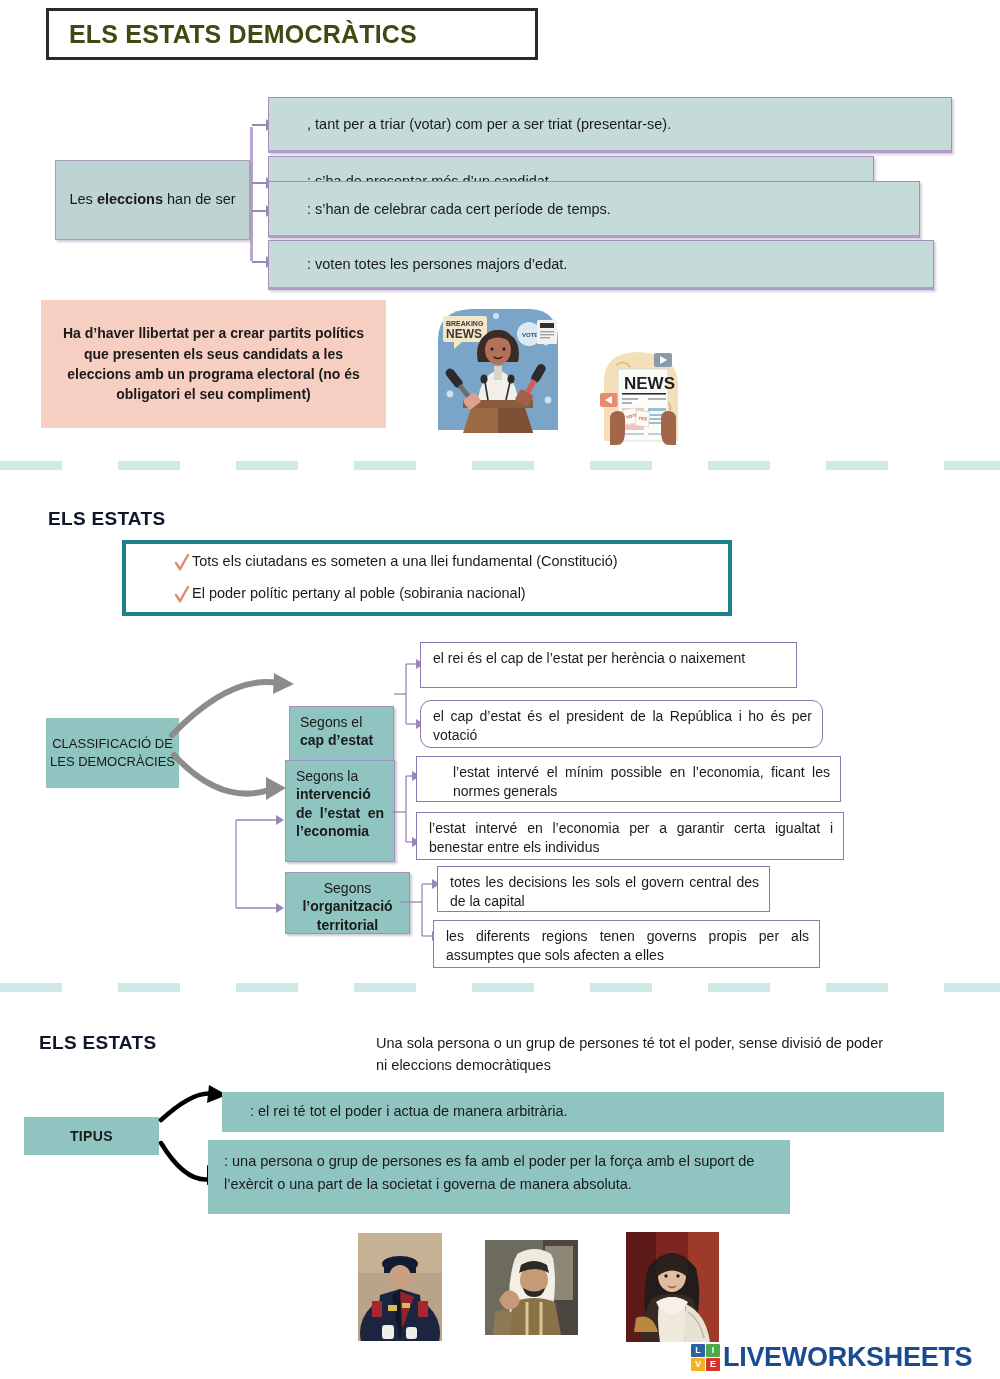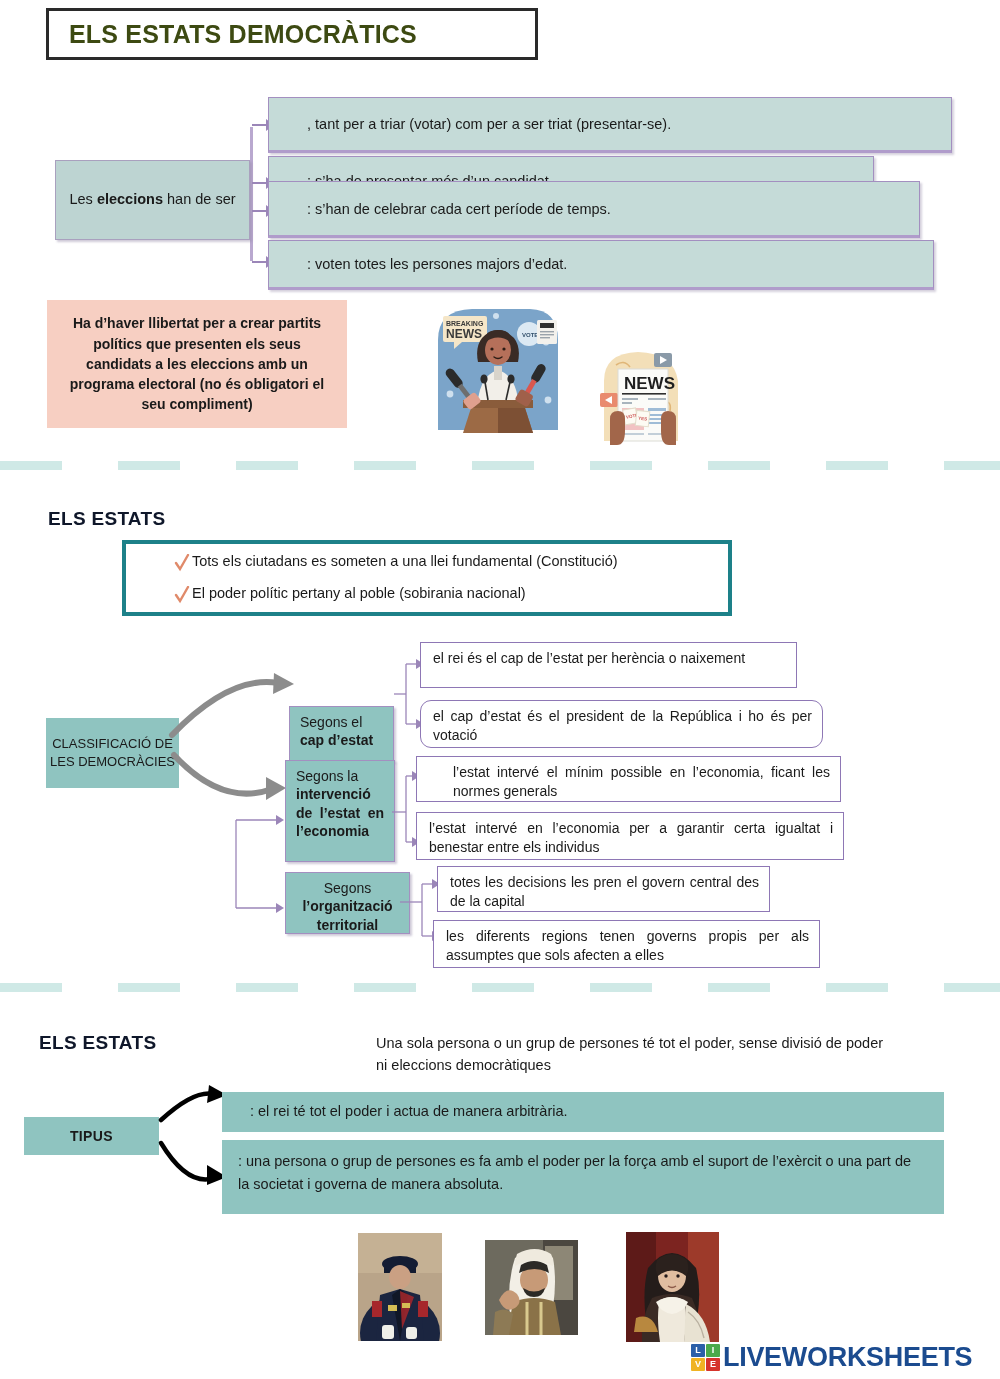--- a/index.html
+++ b/index.html
@@ -60,21 +60,21 @@
     border-left: 8px solid #9b86b8;
     border-top: 6px solid transparent;
     border-bottom: 6px solid transparent;
   }
   #elec-trunk {
     left: 250px; top: 127px; width: 3px; height: 134px; background: #b9a8cf;
   }
 
   
   #pink-box {
-    left: 47px; top: 300px; width: 300px; height: 128px;
+    left: 41px; top: 300px; width: 345px; height: 128px;
     background: #f7cfc2;
     display: flex; align-items: center; justify-content: center;
     text-align: center; font-size: 14px; font-weight: bold;
     line-height: 1.45; padding: 0 16px;
   }
   #pink-box b { font-weight: 900; }
 
   
   #illus1 { left: 430px; top: 302px; width: 135px; height: 135px; }
   #illus2 { left: 592px; top: 345px; width: 100px; height: 100px; }
@@ -149,21 +149,21 @@
     background: #8fc4c0;
     display: flex; align-items: center; justify-content: center;
     font-size: 14px; font-weight: bold; letter-spacing: .4px;
   }
   .tipus-row {
     background: #8fc4c0; font-size: 14.5px; line-height: 1.62;
     padding: 10px 24px 10px 28px;
   }
   #t1 { left: 222px; top: 1092px; width: 722px; height: 40px;
         display: flex; align-items: center; }
-  #t2 { left: 222px; top: 1140px; width: 722px; height: 74px; padding-left: 16px; }
+  #t2 { left: 208px; top: 1140px; width: 582px; height: 74px; padding-left: 16px; }
 
   
   .photo { border: 0; }
   #p1 { left: 358px; top: 1233px; width: 84px; height: 108px; }
   #p2 { left: 485px; top: 1240px; width: 93px; height: 95px; }
   #p3 { left: 626px; top: 1232px; width: 93px; height: 110px; }
 
   
   #logo { left: 691px; top: 1342px; height: 30px;
           display: flex; align-items: center; }
@@ -406,21 +406,21 @@
   <g fill="#9b86b8">
       <polygon points="50,15 58,20 50,25"></polygon>
       <polygon points="50,103 58,108 50,113"></polygon>
     </g>
 </svg>
 
 <div class="abs desc-box" id="d1"><span>el rei és el cap de l’estat per herència o naixement</span></div>
 <div class="abs desc-box" id="d2"><span>el cap d’estat és el president de la República i ho és per votació</span></div>
 <div class="abs desc-box" id="d3"><span>l’estat intervé el mínim possible en l’economia, ficant les normes generals</span></div>
 <div class="abs desc-box" id="d4"><span>l’estat intervé en l’economia per a garantir certa igualtat i benestar entre els individus</span></div>
-<div class="abs desc-box" id="d5"><span>totes les decisions les pren el govern central des de la capital</span></div>
+<div class="abs desc-box" id="d5"><span>totes les decisions les sols el govern central des de la capital</span></div>
 <div class="abs desc-box" id="d6"><span>les diferents regions tenen governs propis per als assumptes que sols afecten a elles</span></div>
 
 <div class="abs divider" id="div2"></div>
 
 <div class="abs sec-head" id="head2">ELS ESTATS</div>
 <div class="abs" id="tipus-sub">Una sola persona o un grup de persones té tot el poder, sense divisió de poder ni eleccions democràtiques</div>
 
 <div class="abs" id="tipus-box">
   <span>TIPUS</span>
 </div>

